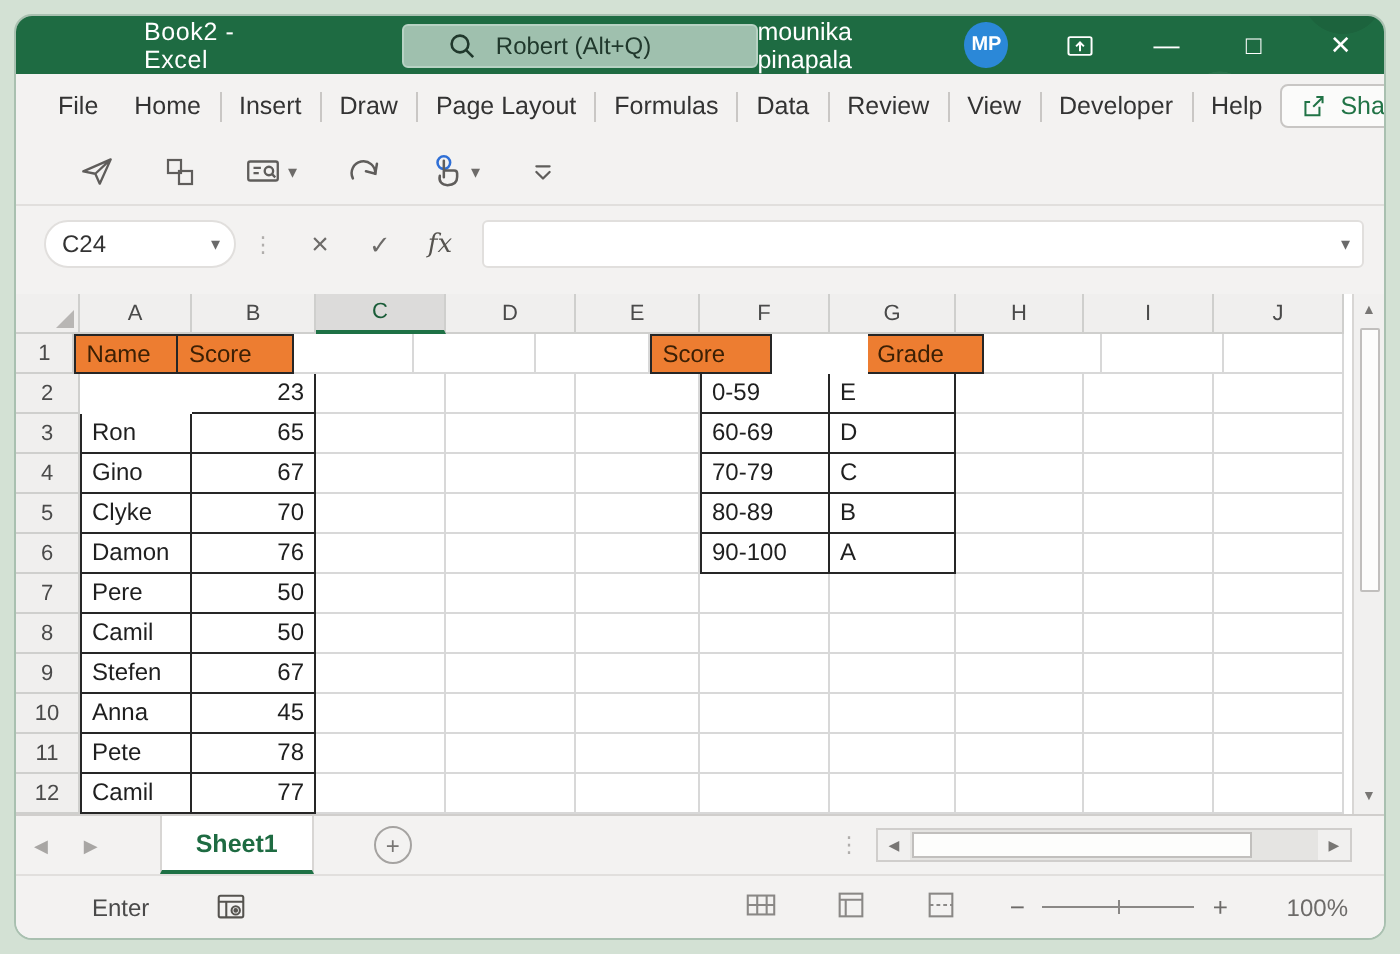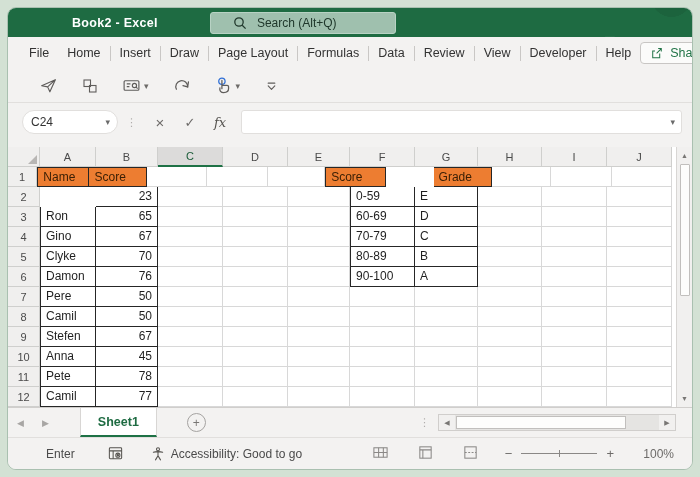--- a/index.html
+++ b/index.html
@@ -6,21 +6,21 @@
   html,body { width:700px; height:477px; }
   body { background:#d3e1d4; font-family:"Liberation Sans", sans-serif; position:relative; overflow:hidden; }
 
   .window { position:absolute; inset:7px; background:#f3f2f1; border-radius:9px;
             border:1px solid #a9c0b0; overflow:hidden; display:flex; flex-direction:column; }
 
   
   .titlebar { height:29px; flex:0 0 29px; background:#1e6b42; display:flex; align-items:center; color:#fff;
               background-image: radial-gradient(circle 26px at 88% 150%, rgba(255,255,255,.05) 60%, transparent 61%),
                                 radial-gradient(circle 34px at 97% -40%, rgba(0,0,0,.08) 60%, transparent 61%); }
-  .tb-title { margin-left:64px; font-size:12.5px; letter-spacing:.3px;font-weight:bold; }
+  .tb-title { margin-left:64px; font-size:12.5px; letter-spacing:.3px; }
   .tb-search { margin-left:52px; width:186px; height:22px; background:#9fc0ae; border:1px solid #b8d2c4;
                border-radius:3px; display:flex; align-items:center; gap:10px; padding-left:22px;
                color:#20382c; font-size:12px; cursor:pointer; }
   .tb-right { margin-left:auto; display:flex; align-items:center; height:100%; }
   .tb-user { font-size:12.5px; margin-right:11px; }
   .tb-avatar { width:23px; height:23px; border-radius:50%; background:#2b88d8; color:#fff; font-size:10px;
                font-weight:bold; display:flex; align-items:center; justify-content:center; margin-right:14px; }
   .tb-btn { width:46px; height:100%; display:flex; align-items:center; justify-content:center;
             font-size:13px; color:#fff; cursor:pointer; }
 
@@ -118,21 +118,34 @@
 
 <div class="window">
 
   <div class="titlebar">
     <div class="tb-title">Book2 - Excel</div>
     <div class="tb-search">
       <svg width="14" height="14" viewBox="0 0 14 14" fill="none" stroke="#20382c" stroke-width="1.3">
           <circle cx="6" cy="6" r="4.2"></circle>
           <path d="M9.2 9.2 L12.6 12.6"></path>
         </svg>
-      <span>Search (Alt+Q)</span>
+      <span>Robert (Alt+Q)</span>
+    </div>
+    <div class="tb-right">
+      <span class="tb-user">mounika pinapala</span>
+      <span class="tb-avatar">MP</span>
+      <span class="tb-btn">
+        <svg width="16" height="16" viewBox="0 0 18 18" fill="none" stroke="#fff" stroke-width="1.1">
+            <rect x="2.5" y="4" width="13" height="10" rx="1"></rect>
+            <path d="M9 12 V7.2 M6.8 9.2 L9 7 l2.2 2.2"></path>
+          </svg>
+      </span>
+      <span class="tb-btn">—</span>
+      <span class="tb-btn">□</span>
+      <span class="tb-btn">✕</span>
     </div>
   </div>
 
   <div class="menubar">
     <div class="menu-items">
         <span class="menu-tab">File</span>
         <span class="menu-tab">Home</span>
         <span class="menu-sep"></span>
         <span class="menu-tab">Insert</span>
         <span class="menu-sep"></span>
@@ -421,27 +434,20 @@
 
   <div class="statusbar">
     <span class="st-mode">Enter</span>
     <span class="st-item">
       <svg width="17" height="17" viewBox="0 0 18 18" fill="none" stroke="#55534f" stroke-width="1.1">
           <rect x="2.5" y="3" width="13" height="11.5" rx="1"></rect>
           <path d="M2.5 6.2 H15.5 M6.5 6.2 V14.5"></path>
           <circle cx="11.5" cy="10.8" r="2.2"></circle>
           <circle cx="11.5" cy="10.8" r=".7" fill="#55534f"></circle>
         </svg>
-    </span>
-    <span class="st-item">
-      <svg width="16" height="16" viewBox="0 0 18 18" fill="none" stroke="#55534f" stroke-width="1.2" stroke-linecap="round">
-          <circle cx="9" cy="3.6" r="1.7"></circle>
-          <path d="M3.8 7 C6.2 6.1 11.8 6.1 14.2 7 M9 6.6 V11 M9 11 L6.2 15.6 M9 11 L11.8 15.6"></path>
-        </svg>
-      <span>Accessibility: Good to go</span>
     </span>
     <div class="st-right">
       <div class="st-views">
         <span class="st-view">
           <svg width="17" height="17" viewBox="0 0 18 18" fill="none" stroke="#8a8886" stroke-width="1.1">
               <rect x="2" y="4" width="14" height="10"></rect>
               <path d="M2 9 h14 M7 4 v10 M12 4 v10"></path>
             </svg>
         </span>
         <span class="st-view">

